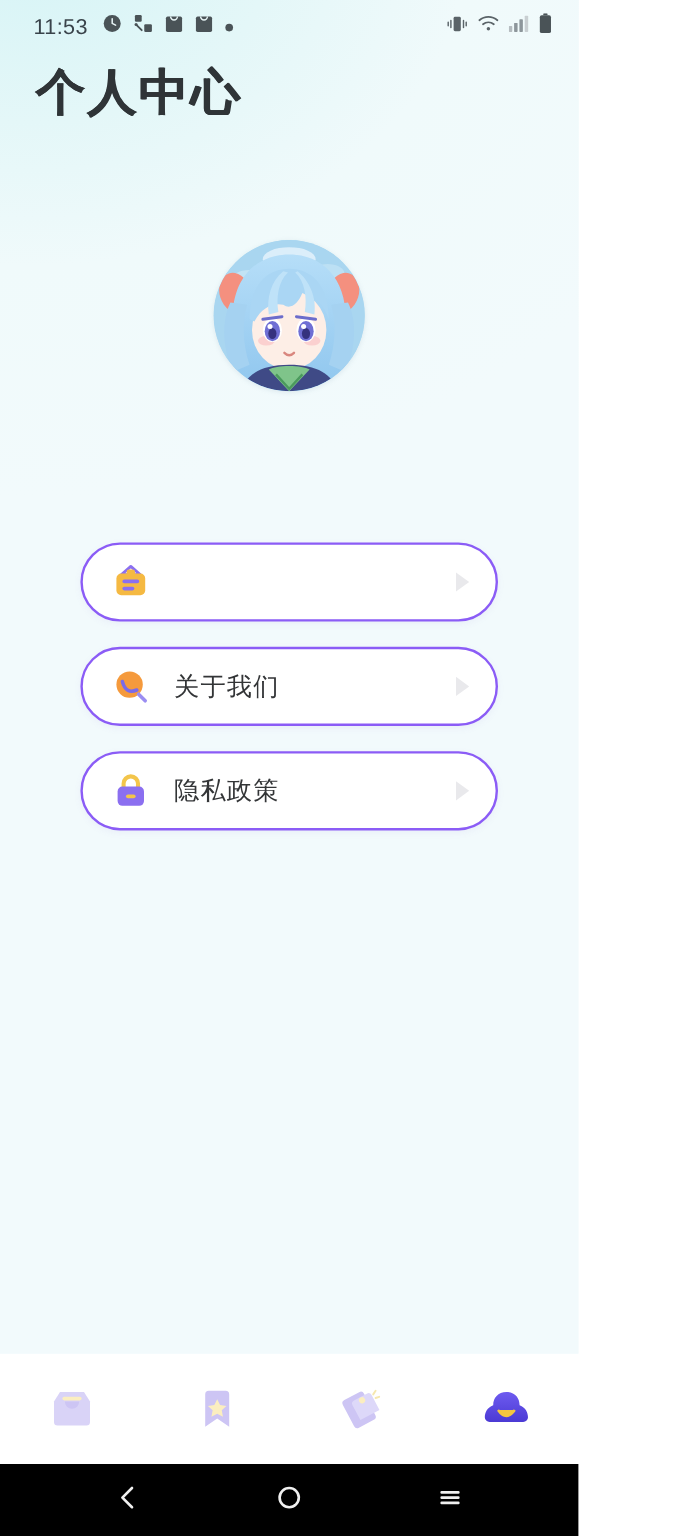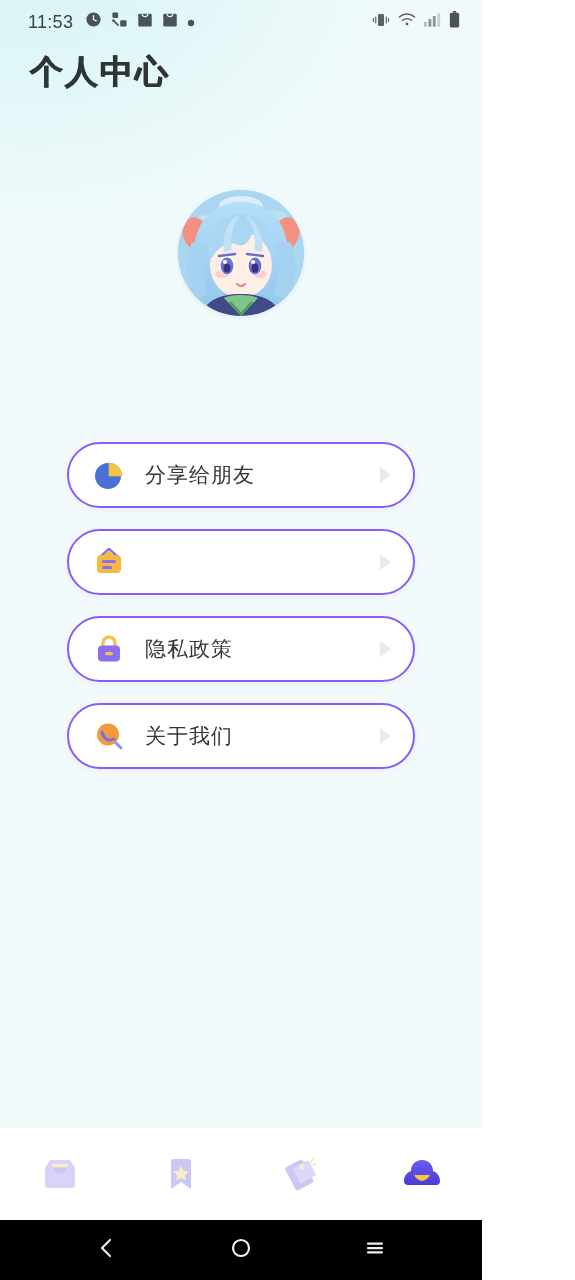--- a/index.html
+++ b/index.html
@@ -54,21 +54,21 @@
     margin-left: auto;
     display: flex;
     align-items: center;
     gap: 8px;
   }
   .sicon { display: block; }
 
   
   #page-title {
     margin: 6px 0 0 30px;
-    font-size: 33px;
+    font-size: 41px;
     font-weight: 700;
     letter-spacing: 2px;
     color: #2f3437;
     font-family: "DejaVu Sans", "Liberation Sans", sans-serif;
     text-shadow: 0.5px 0 0 #2f3437, -0.5px 0 0 #2f3437;
   }
 
   
   #avatar-wrap {
     margin-top: 95px;
@@ -298,66 +298,55 @@
             <path d="M24 126 C26 112 40 104 63 104 C86 104 100 112 102 126 Z" fill="#3f4a86"></path>
             <path d="M46 108 L63 126 L80 108 C74 104 52 104 46 108 Z" fill="#7fc48a"></path>
             <path d="M52 112 L63 124 L74 112" fill="none" stroke="#4b9a5d" stroke-width="2"></path>
           </g>
         </svg>
       </div>
     </div>
 
     <div id="menu">
 
-      <div class="menu-item">
-        <span class="menu-icon">
-          <svg width="34" height="34" viewBox="0 0 34 34">
-            <circle cx="16" cy="18" r="13" fill="#4a72d6"></circle>
-            <path d="M17 5 A13 13 0 0 1 30 18 L17 18 Z" fill="#f3c54b"></path>
-            <path d="M17 5 A13 13 0 0 1 30 18 L17 18 Z" fill="none" stroke="#e4b43c" stroke-width="0.8"></path>
-          </svg>
-        </span>
-        <span class="menu-label">分享给朋友</span>
-        <span class="menu-arrow"></span>
-      </div>
 
       <div class="menu-item">
         <span class="menu-icon">
           <svg width="34" height="34" viewBox="0 0 34 34">
             <path d="M17 4 L25 11 L9 11 Z" fill="none" stroke="#8b6ff0" stroke-width="2.4" stroke-linejoin="round"></path>
             <rect x="5" y="10" width="24" height="18" rx="4" fill="#f5b942"></rect>
             <rect x="13.5" y="6.5" width="7" height="6" rx="2" fill="#f5b942"></rect>
             <rect x="10" y="15" width="14" height="3" rx="1.5" fill="#8b6ff0"></rect>
             <rect x="10" y="21" width="10" height="3" rx="1.5" fill="#8b6ff0"></rect>
           </svg>
         </span>
         <span class="menu-arrow"></span>
       </div>
 
       <div class="menu-item">
         <span class="menu-icon">
           <svg width="34" height="34" viewBox="0 0 34 34">
+            <circle cx="16" cy="15.5" r="11" fill="#f59a3c"></circle>
+            <path d="M10 13 q3 11 12 7" fill="none" stroke="#7b6ae8" stroke-width="3" stroke-linecap="round"></path>
+            <path d="M23.5 23.5 L29 29" stroke="#9b8df2" stroke-width="3" stroke-linecap="round"></path>
+          </svg>
+        </span>
+        <span class="menu-label">关于我们</span>
+        <span class="menu-arrow"></span>
+      </div>
+
+      <div class="menu-item">
+        <span class="menu-icon">
+          <svg width="34" height="34" viewBox="0 0 34 34">
             <path d="M11 15 L11 11 a6 6 0 0 1 12 0 L23 15" fill="none" stroke="#f3c54b" stroke-width="3.4" stroke-linecap="round"></path>
             <rect x="6" y="13.5" width="22" height="16" rx="4" fill="#8b6ff0"></rect>
             <rect x="13" y="20" width="8" height="3.2" rx="1.6" fill="#f3c54b"></rect>
           </svg>
         </span>
         <span class="menu-label">隐私政策</span>
-        <span class="menu-arrow"></span>
-      </div>
-
-      <div class="menu-item">
-        <span class="menu-icon">
-          <svg width="34" height="34" viewBox="0 0 34 34">
-            <circle cx="16" cy="15.5" r="11" fill="#f59a3c"></circle>
-            <path d="M10 13 q3 11 12 7" fill="none" stroke="#7b6ae8" stroke-width="3" stroke-linecap="round"></path>
-            <path d="M23.5 23.5 L29 29" stroke="#9b8df2" stroke-width="3" stroke-linecap="round"></path>
-          </svg>
-        </span>
-        <span class="menu-label">关于我们</span>
         <span class="menu-arrow"></span>
       </div>
 
     </div>
   </div>
 
   <div id="tabbar">
 
     <div class="tab">
       <span>

